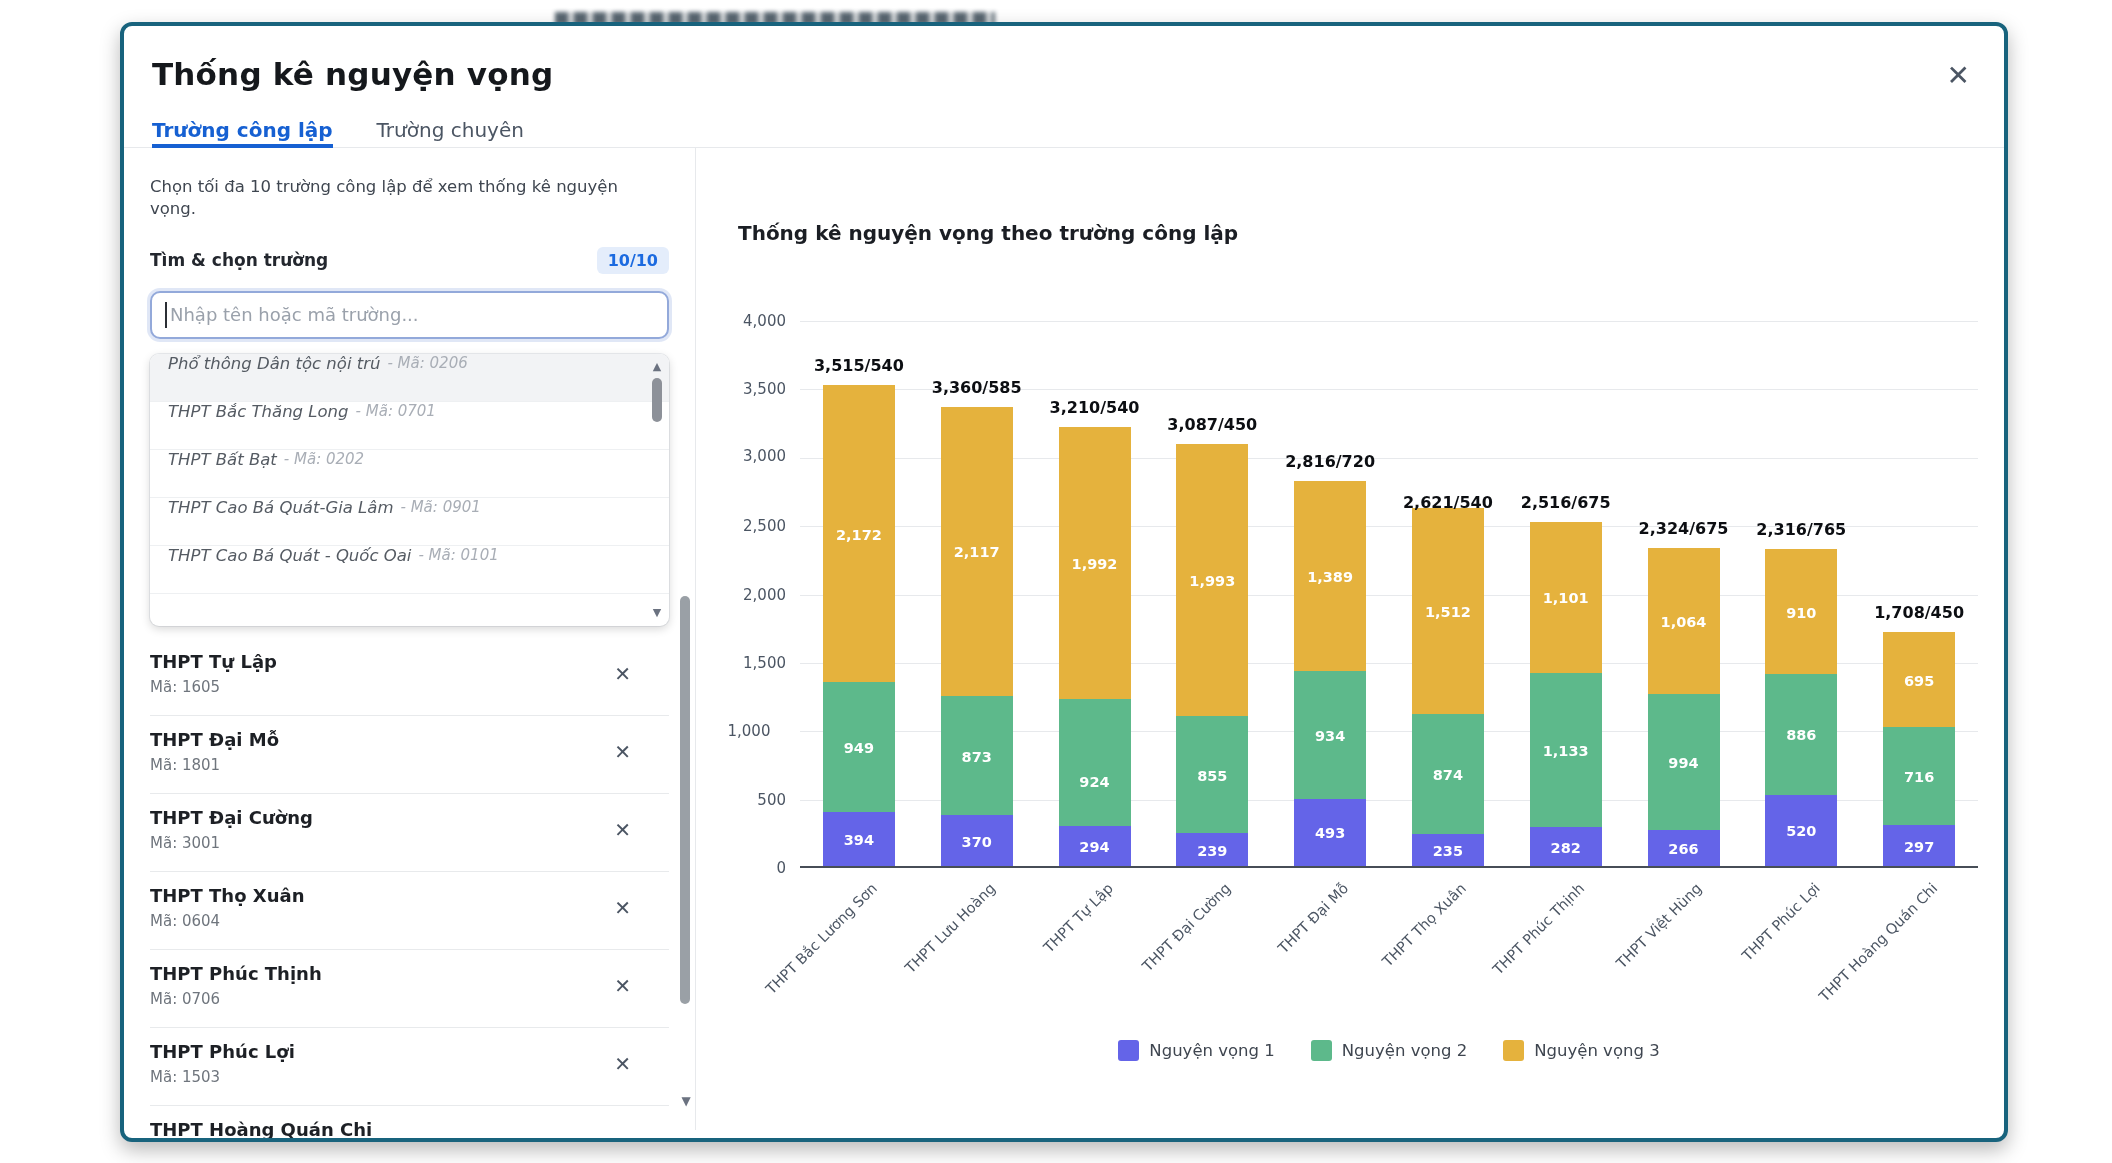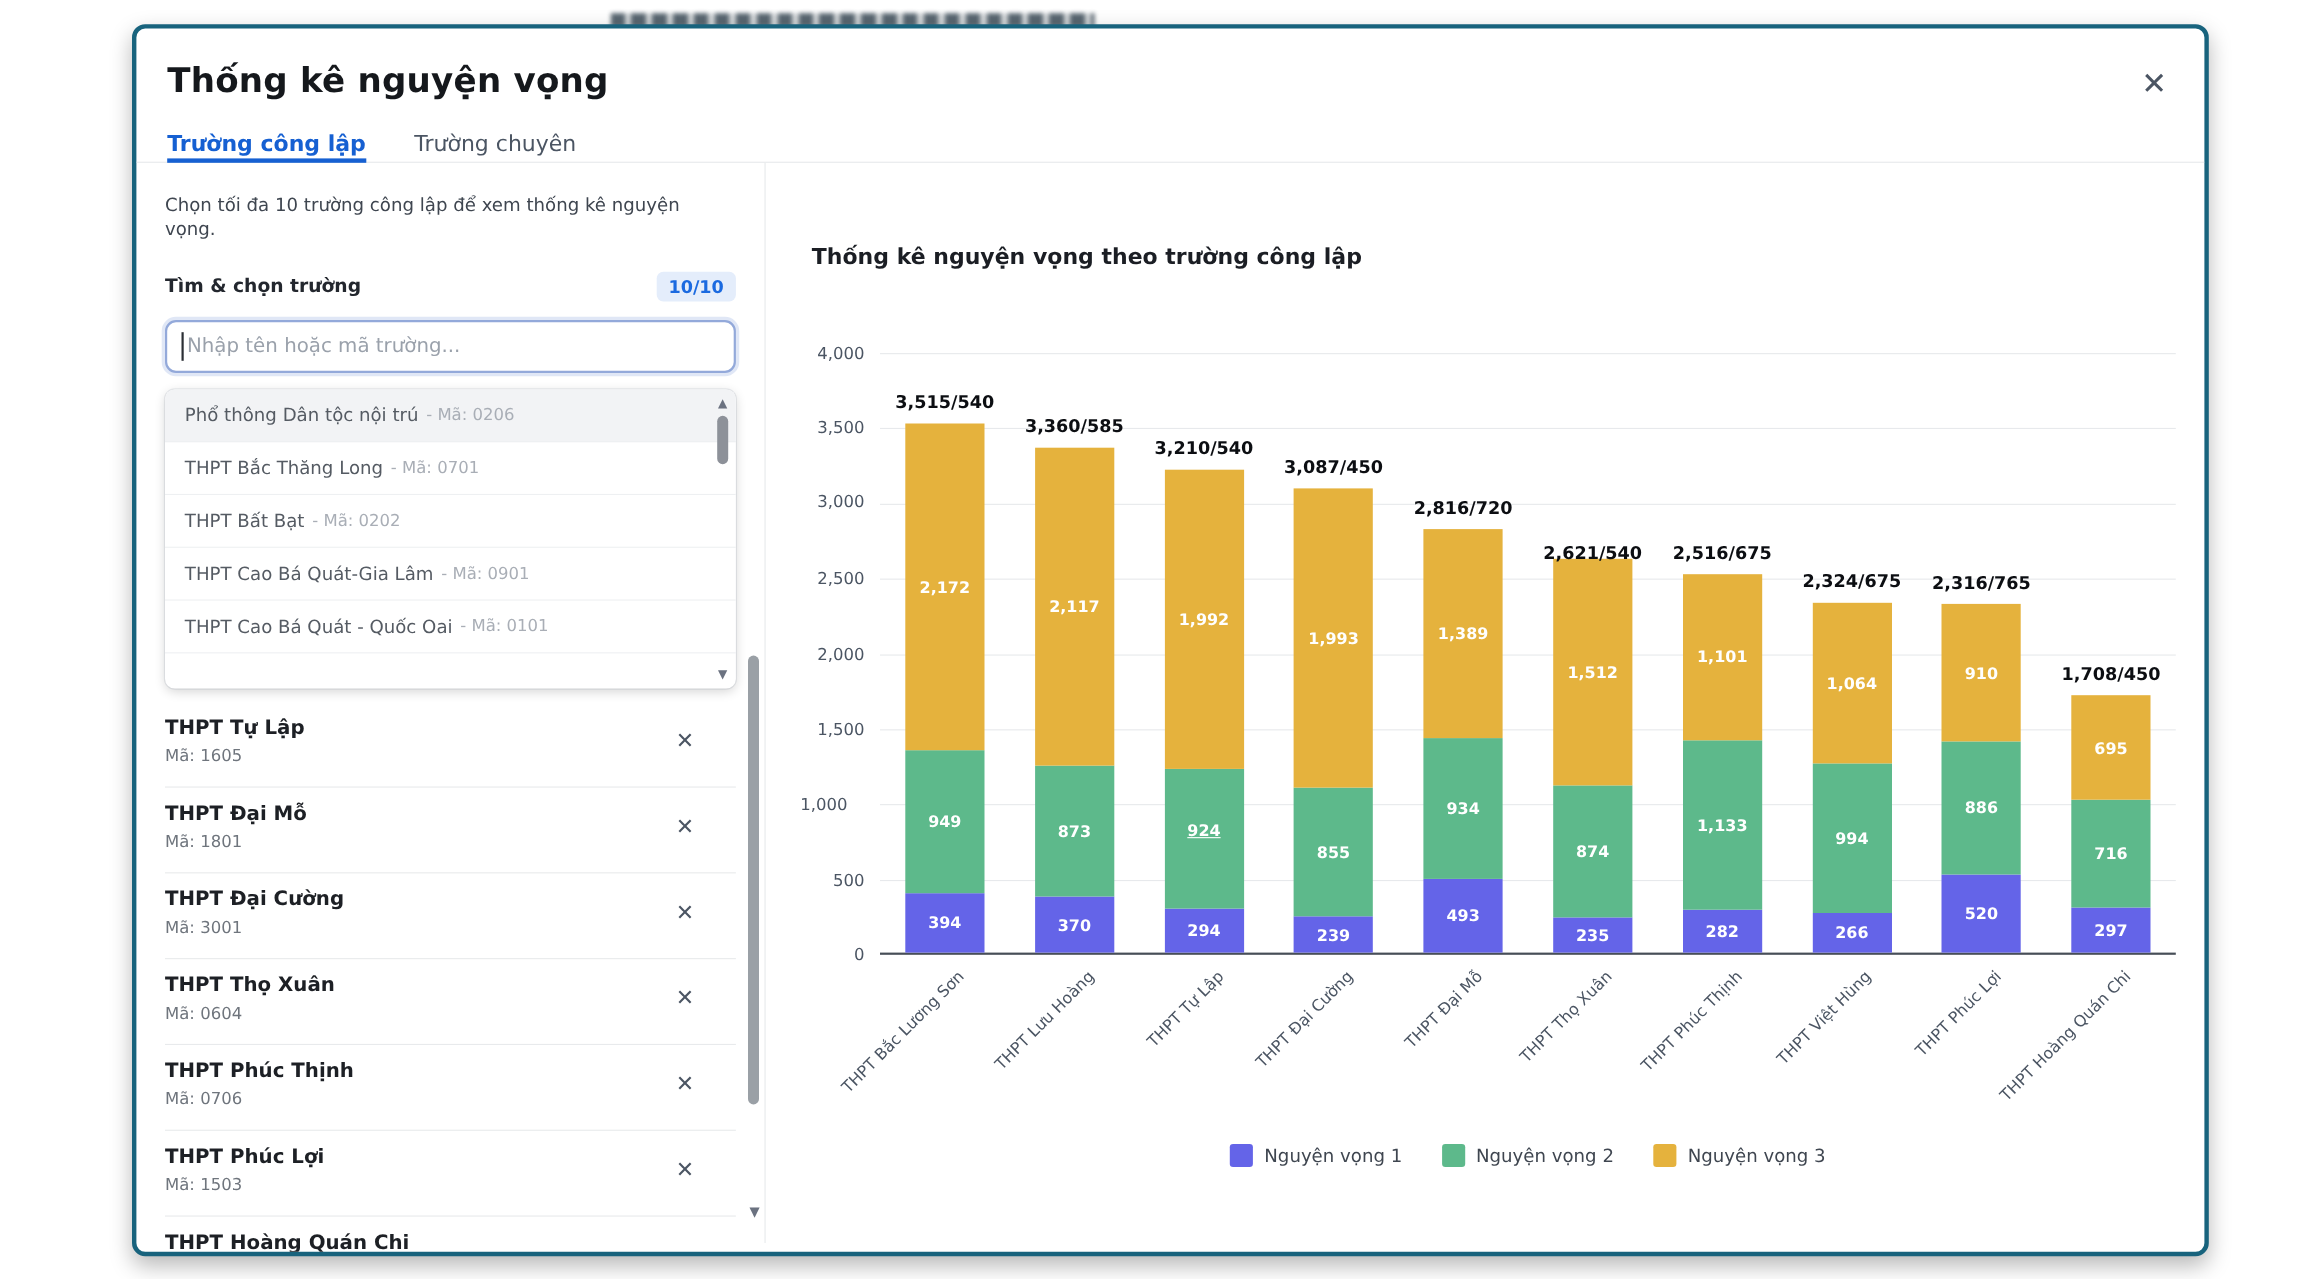--- a/index.html
+++ b/index.html
@@ -36,22 +36,22 @@
     padding:4px 11px; border-radius:6px; }
   .search-box { position:relative; margin-top:17px; }
   .search-input { width:100%; height:48px; border:2px solid #93a9da; border-radius:10px;
     box-shadow:0 0 0 3px rgba(130,160,220,.25); padding:0 3px 0 18px; font-size:18px;
     color:#23272e; outline:none; font-family:inherit; }
   .search-input::placeholder { color:#9aa1ab; }
   .caret { position:absolute; left:15px; top:11px; width:2px; height:26px; background:#2b2f35; }
 
   .dropdown { position:relative; margin-top:15px; height:272px; overflow:hidden;
     border-radius:9px; background:#fff; box-shadow:0 3px 10px rgba(0,0,0,.16), 0 0 0 1px #eceef1; }
-  .dd-item { height:48px; display:flex; align-items:center; padding:0 40px 0 18px;
-    border-bottom:1px solid #eef0f2; white-space:nowrap; cursor:pointer; }
+  .dd-item { height:48px; display:flex; align-items:flex-start; padding:0 40px 0 18px;
+    border-bottom:1px solid #eef0f2; white-space:nowrap; cursor:pointer;font-style:italic; }
   .dd-item.hovered { background:#f2f3f5; }
   .dd-name { font-size:16.5px; color:#555b63; font-weight:500; }
   .dd-code { font-size:15px; color:#a9aeb6; margin-left:7px; }
   .dd-scroll { position:absolute; right:5px; top:6px; bottom:6px; width:14px; }
   .dd-arrow { font-size:11px; color:#6b7280; text-align:center; line-height:14px; cursor:pointer; }
   .dd-arrow.down { position:absolute; bottom:0; left:0; right:0; }
   .dd-thumb { width:10px; height:44px; margin:4px auto 0; background:#8d9199; border-radius:6px; cursor:grab; }
 
   .selected-list { margin-top:12px; }
   .sel-item { position:relative; height:78px; border-bottom:1px solid #e8eaec; padding-top:13px; }
@@ -236,21 +236,21 @@
                 <div class="bar-seg" style="bottom: 50.5975px; height: 119.383px; background: rgb(93, 185, 139);"></div>
                 <div class="seg-label" style="bottom: 101.289px;">873</div>
                 <div class="bar-seg" style="bottom: 169.98px; height: 289.5px; background: rgb(229, 178, 61);"></div>
                 <div class="seg-label" style="bottom: 305.73px;">2,117</div>
               </div>
               <div class="total-label" style="left: 81.7px; bottom: 469.48px;">3,360/585</div>
               <div class="bar-group" style="left: 258.5px; height: 547px;">
                 <div class="bar-seg" style="bottom: 0px; height: 40.2045px; background: rgb(100, 100, 232);"></div>
                 <div class="seg-label" style="bottom: 11.1022px;">294</div>
                 <div class="bar-seg" style="bottom: 40.2045px; height: 126.357px; background: rgb(93, 185, 139);"></div>
-                <div class="seg-label" style="bottom: 102px; text-decoration: underline;">924</div>
+                <div class="seg-label" style="bottom: 76px;">924</div>
                 <div class="bar-seg" style="bottom: 166.561px; height: 272.406px; background: rgb(229, 178, 61);"></div>
                 <div class="seg-label" style="bottom: 293.764px;">1,992</div>
               </div>
               <div class="total-label" style="left: 199.5px; bottom: 448.967px;">3,210/540</div>
               <div class="bar-group" style="left: 376.3px; height: 547px;">
                 <div class="bar-seg" style="bottom: 0px; height: 32.6833px; background: rgb(100, 100, 232);"></div>
                 <div class="seg-label" style="bottom: 7.34162px;">239</div>
                 <div class="bar-seg" style="bottom: 32.6833px; height: 116.921px; background: rgb(93, 185, 139);"></div>
                 <div class="seg-label" style="bottom: 82.1439px;">855</div>
                 <div class="bar-seg" style="bottom: 149.605px; height: 272.543px; background: rgb(229, 178, 61);"></div>

